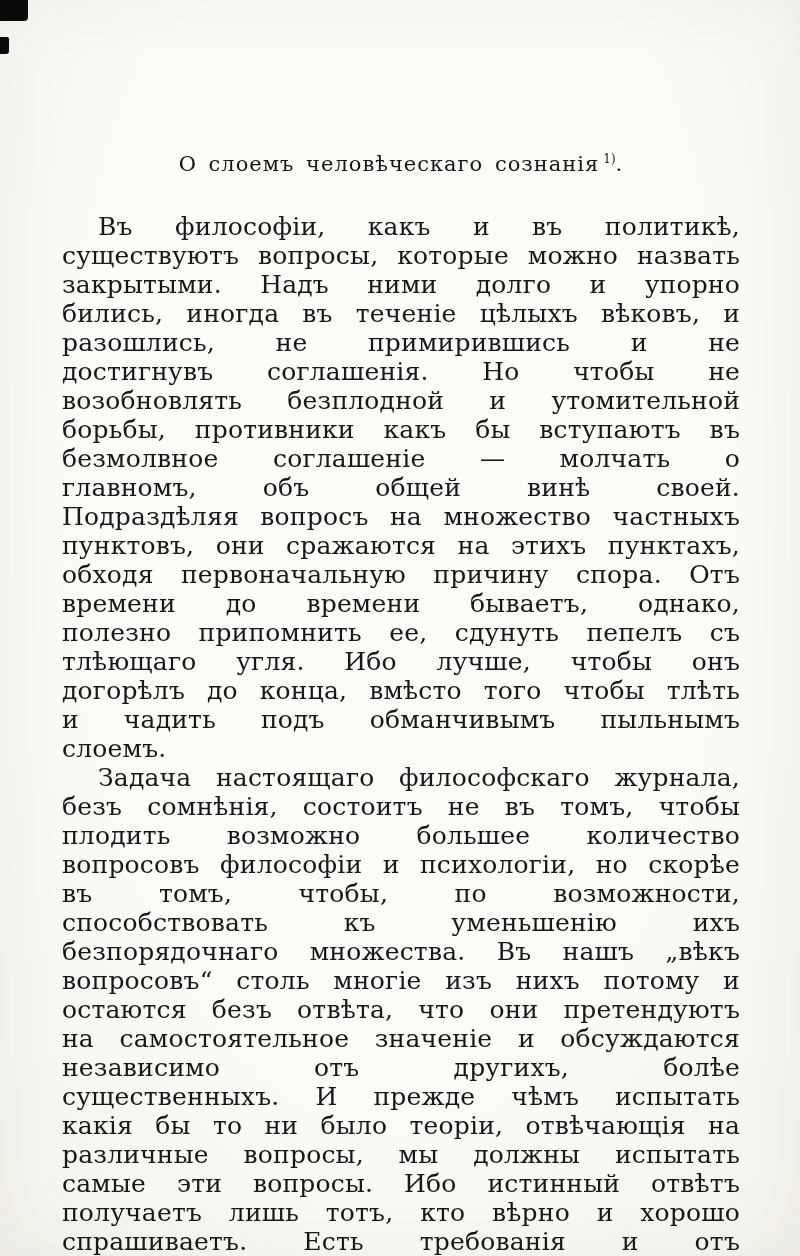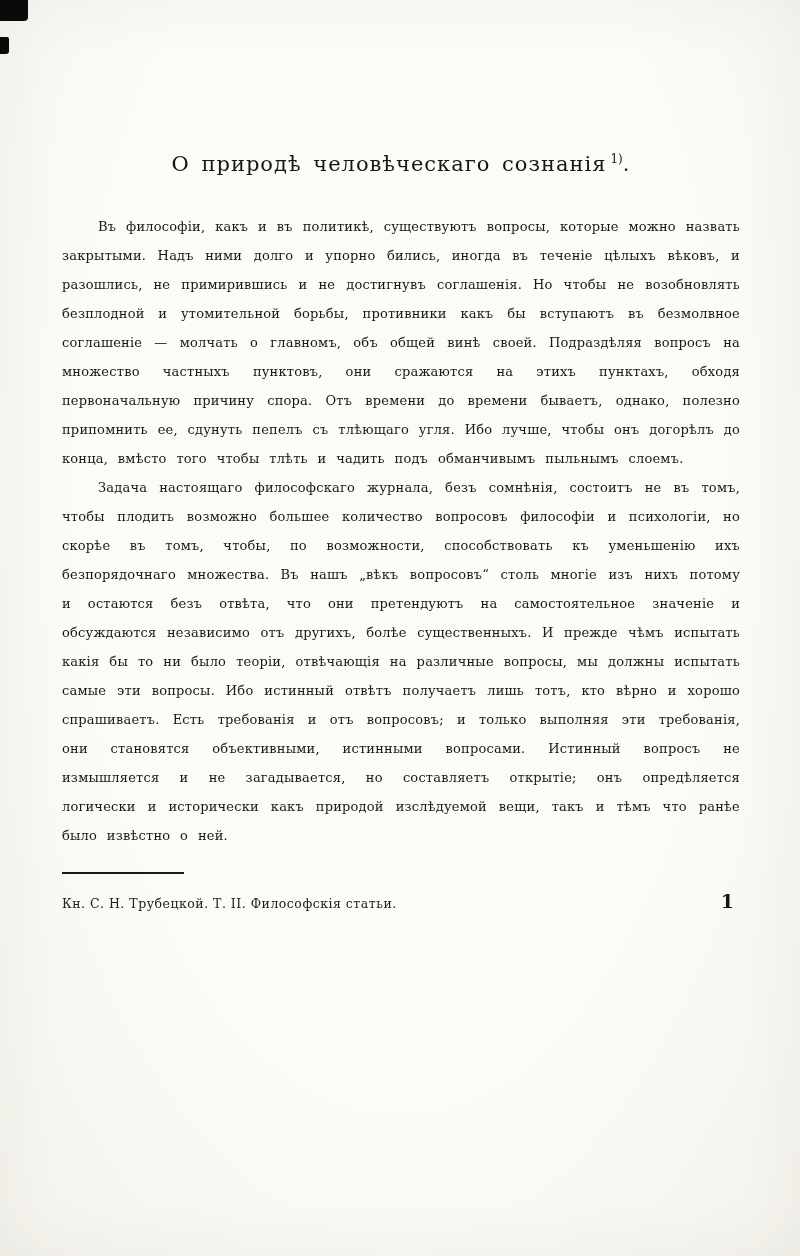--- a/index.html
+++ b/index.html
@@ -43,21 +43,21 @@
     margin: 0 0 36px 0;
     white-space: nowrap;
   }
   .title sup {
     font-size: 12px;
     letter-spacing: 0;
     margin-left: 4px;
   }
   .body p {
     margin: 0;
-    font-size: 13px;
+    font-size: 25px;
     line-height: 29px;
     text-align: justify;
     text-indent: 36px;
     word-spacing: 0.42em;
     letter-spacing: 0.2px;
     color: #181818;
   }
   .footnote-rule {
     width: 122px;
     height: 2px;
@@ -94,21 +94,21 @@
   }
 </style>
 </head>
 <body>
 
 <div class="page">
 
   <div class="artifact-a"></div>
   <div class="artifact-b"></div>
 
-  <div class="title"><span>О природѣ человѣческаго сознанія</span><sup>1)</sup><span>.</span></div>
+  <div class="title"><span>О слоемъ человѣческаго сознанія</span><sup>1)</sup><span>.</span></div>
 
   <div class="body">
     <p>Въ философіи, какъ и въ политикѣ, существуютъ вопросы, которые можно назвать закрытыми. Надъ ними долго и упорно бились, иногда въ теченіе цѣлыхъ вѣковъ, и разошлись, не примирившись и не достигнувъ соглашенія. Но чтобы не возобновлять безплодной и утомительной борьбы, противники какъ бы вступаютъ въ безмолвное соглашеніе — молчать о главномъ, объ общей винѣ своей. Подраздѣляя вопросъ на множество частныхъ пунктовъ, они сражаются на этихъ пунктахъ, обходя первоначальную причину спора. Отъ времени до времени бываетъ, однако, полезно припомнить ее, сдунуть пепелъ съ тлѣющаго угля. Ибо лучше, чтобы онъ догорѣлъ до конца, вмѣсто того чтобы тлѣть и чадить подъ обманчивымъ пыльнымъ слоемъ.</p>
     <p>Задача настоящаго философскаго журнала, безъ сомнѣнія, состоитъ не въ томъ, чтобы плодить возможно большее количество вопросовъ философіи и психологіи, но скорѣе въ томъ, чтобы, по возможности, способствовать къ уменьшенію ихъ безпорядочнаго множества. Въ нашъ „вѣкъ вопросовъ“ столь многіе изъ нихъ потому и остаются безъ отвѣта, что они претендуютъ на самостоятельное значеніе и обсуждаются независимо отъ другихъ, болѣе существенныхъ. И прежде чѣмъ испытать какія бы то ни было теоріи, отвѣчающія на различные вопросы, мы должны испытать самые эти вопросы. Ибо истинный отвѣтъ получаетъ лишь тотъ, кто вѣрно и хорошо спрашиваетъ. Есть требованія и отъ вопросовъ; и только выполняя эти требованія, они становятся объективными, истинными вопросами. Истинный вопросъ не измышляется и не загадывается, но составляетъ открытіе; онъ опредѣляется логически и исторически какъ природой изслѣдуемой вещи, такъ и тѣмъ что ранѣе было извѣстно о ней.</p>
   </div>
 
   <div class="footnote-rule"></div>
 
 
   <div class="footer">

